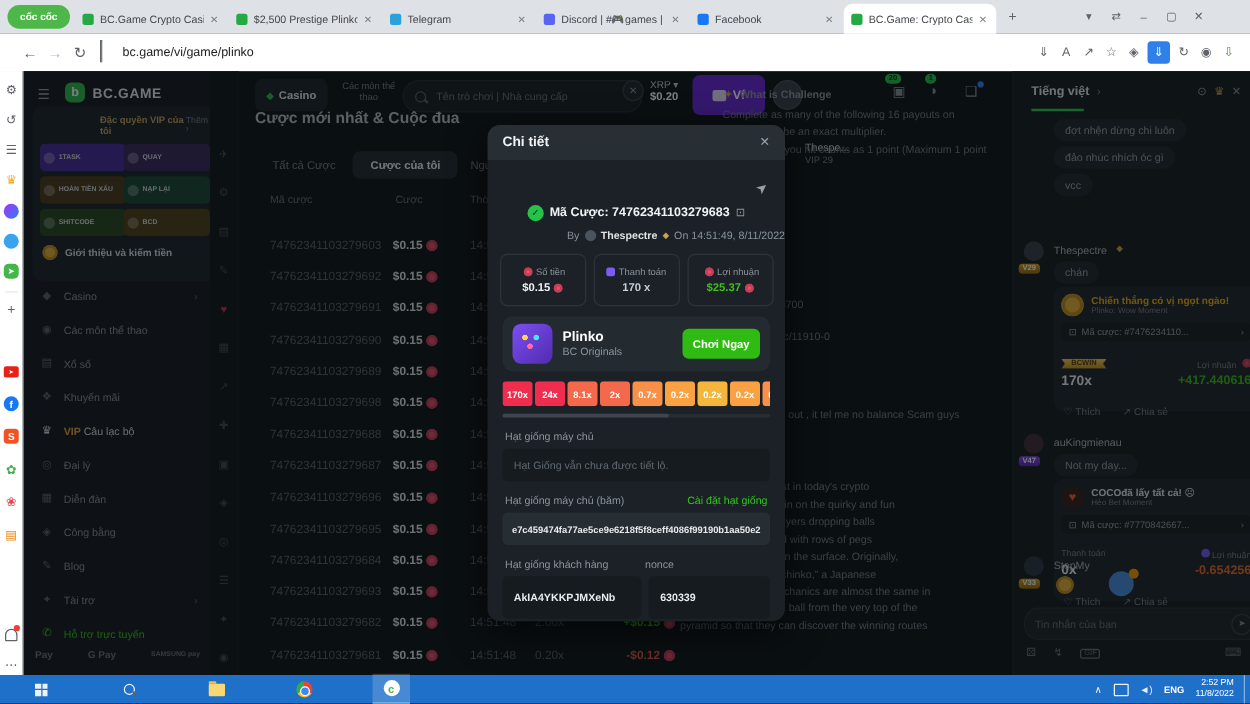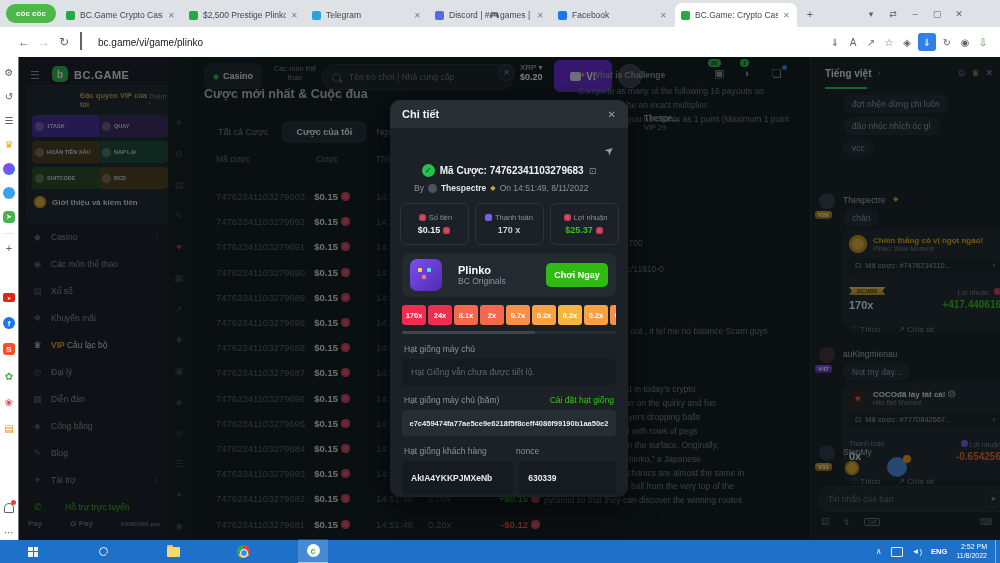--- a/index.html
+++ b/index.html
@@ -342,21 +342,21 @@
         </div>
 
         <div class="mitem">
           <span class="g">✦</span>
           <span><b class="pre"></b><span>Tài trợ</span></span>
           <span class="arrow">›</span>
         </div>
 
         <div class="mitem">
           <span class="g" style="color: rgb(59, 193, 23);">✆</span>
-          <span><b class="pre"></b><span style="color: rgb(59, 193, 23); margin-left: 14px;">Hỗ trợ trực tuyến</span></span>
+          <span><b class="pre"></b><span style="color: rgb(59, 193, 23);">Hỗ trợ trực tuyến</span></span>
           <span class="arrow"></span>
         </div>
       </div>
 
     <div class="abs flex" style="left:10px;top:462px;width:132px;justify-content:space-between;">
       <span class="pay">Pay</span>
       <span class="pay">G Pay</span>
       <span class="pay" style="font-size:5.5px;">SAMSUNG pay</span>
     </div>
   </div>
@@ -741,21 +741,21 @@
       <span class="mclose">✕</span>
     </div>
 
     <span class="abs" style="right:14px;top:44px;color:#98a0a7;font-size:11px;transform:rotate(-40deg);">➤</span>
 
     <div class="flex" style="justify-content:center;margin-top:36px;gap:5px;">
       <span class="greenchk">✓</span>
       <span style="font-size:10px;font-weight:bold;color:#f0f3f5;"><span>Mã Cược:</span> <span>74762341103279683</span></span>
       <span style="color:#8b949c;font-size:9px;">⊡</span>
     </div>
-    <div class="flex" style="justify-content:flex-start;margin-top:6px;gap:4px;font-size:8.5px;color:#8b949c;padding-left:24px;">
+    <div class="flex" style="justify-content:flex-end;margin-top:6px;gap:4px;font-size:8.5px;color:#8b949c;">
       <span>By</span>
       <span class="cdot" style="width:9px;height:9px;background:#4a545e;display:inline-block;"></span>
       <span style="color:#dfe3e6;font-weight:bold;">Thespectre</span>
       <span style="color:#caa24a;font-size:7px;">◆</span>
       <span>On 14:51:49, 8/11/2022</span>
     </div>
 
     <div class="flex" style="justify-content:center;gap:6px;margin-top:10px;">
       <div class="statbox">
         <span class="lb">
@@ -779,21 +779,21 @@
             <span class="coin sm"></span>
             <span>Lợi nhuận</span>
           </span>
         <span class="vl" style="color:#3bc117;">
             <span>$25.37</span>
             <span class="coin sm"></span>
           </span>
       </div>
     </div>
 
-    <div class="ccard flex" style="margin:8px 12px 0 12px;height:44px;padding:0 8px;gap:16px;background:#232a30;">
+    <div class="ccard flex" style="margin:8px 12px 0 12px;height:44px;padding:0 8px;gap:8px;background:#232a30;">
       <span class="plinkoic"></span>
       <span>
         <span style="display:block;font-size:11px;font-weight:bold;color:#fff;">Plinko</span>
         <span style="display:block;font-size:8.5px;color:#8b949c;">BC Originals</span>
       </span>
       <span class="playbtn" style="margin-left:auto;width:62px;height:24px;">Chơi Ngay</span>
     </div>
 
     <div style="margin:8px 0 0 12px;width:214px;overflow:hidden;display:flex;gap:2px;">
 

